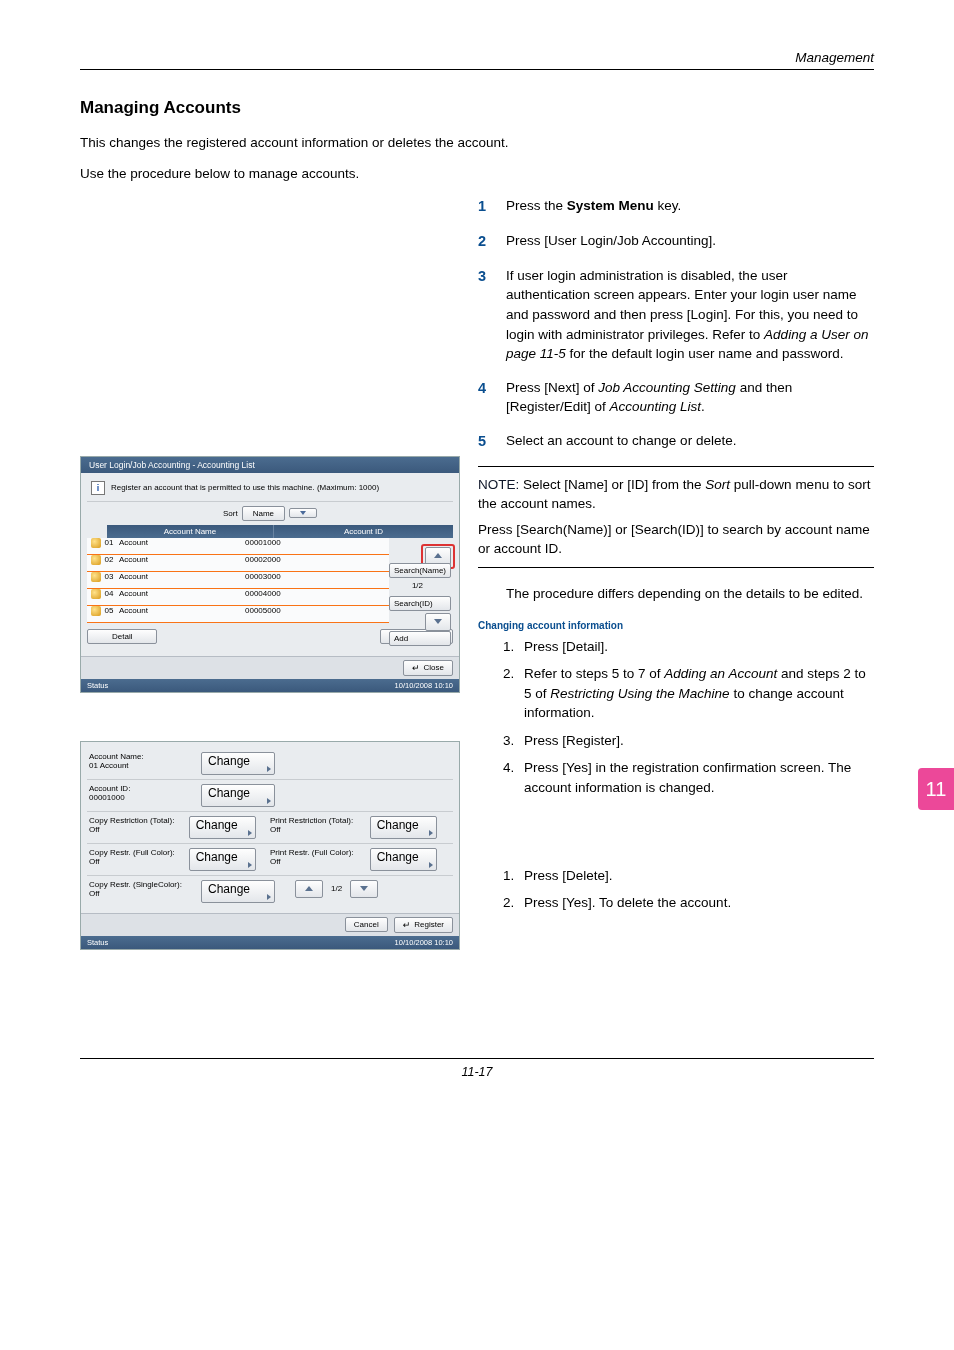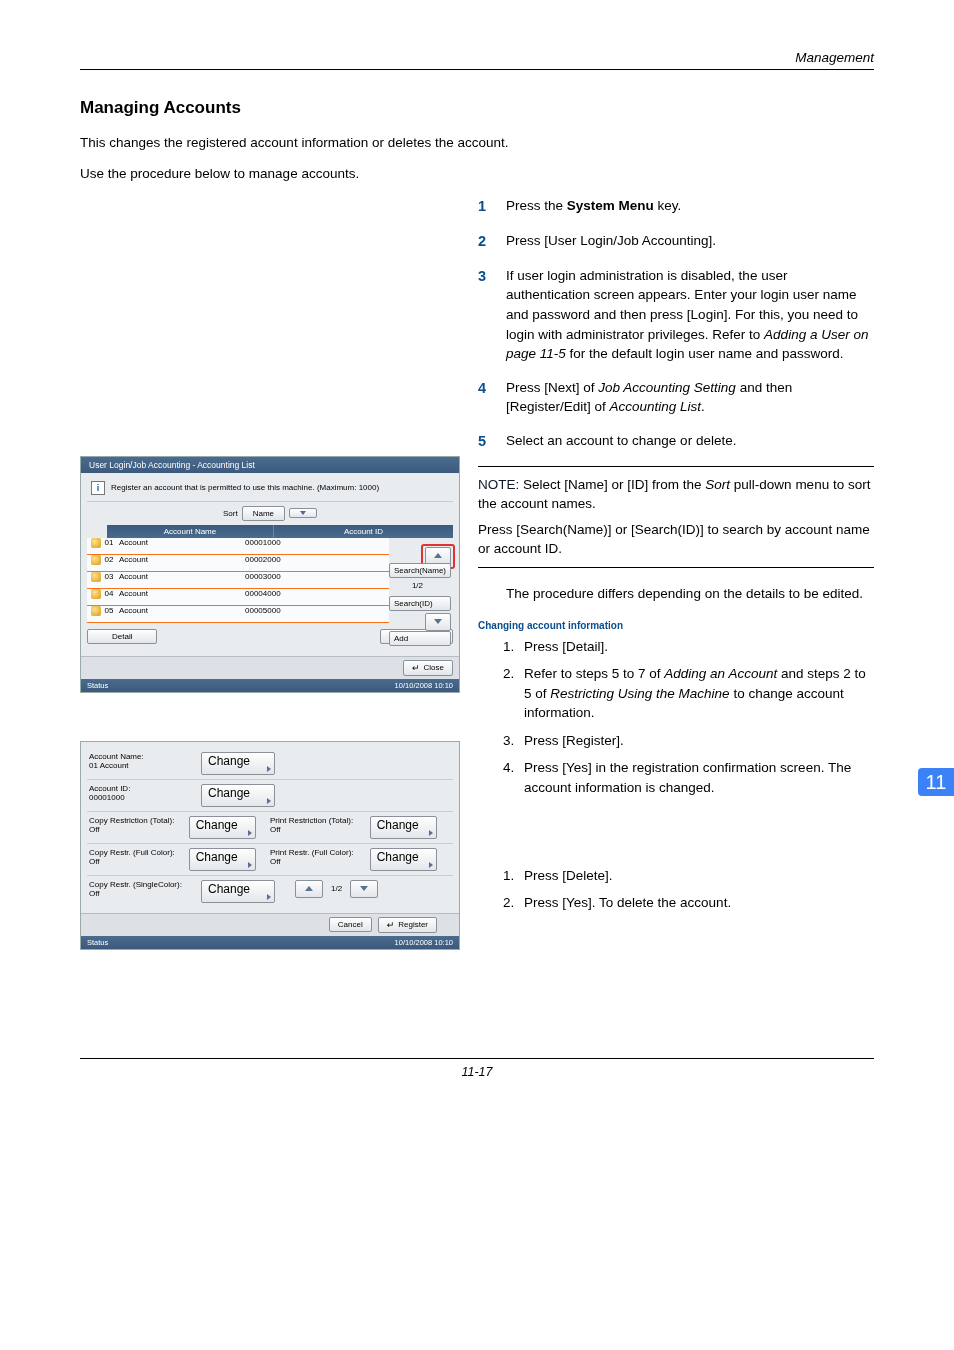--- a/index.html
+++ b/index.html
@@ -59,24 +59,24 @@
     font-style: italic;
     font-size: 12.5px;
     border-top: 1px solid #000;
     padding-top: 6px;
     margin-top: 60px;
   }
   .chapter-tab {
     position: absolute;
     right: 0;
     top: 768px;
-    background: #3b82f6;
+    background: #ec4899;
     color: #fff;
     width: 36px;
-    height: 28px;
+    height: 42px;
     font-size: 20px;
     display: flex;
     align-items: center;
     justify-content: center;
     border-radius: 4px 0 0 4px;
   }
 
   
   .panel {
     width: 378px;
@@ -189,21 +189,21 @@
   }
   .dchange::after {
     content: ""; position: absolute; right: 3px; bottom: 2px;
     width: 0; height: 0; border-top: 3px solid transparent; border-bottom: 3px solid transparent;
     border-left: 4px solid #5a718f;
   }
   .nav-block { display: flex; align-items: center; gap: 8px; margin-left: 6px; }
   .nav-block .arrow-cell { position: static; width: 26px; height: 16px; }
   .panel-footer2 {
     background: #dde1e6; border-top: 1px solid #b6bcc4;
-    padding: 3px 22px; display: flex; justify-content: flex-end; align-items: center; gap: 6px;
+    padding: 3px 6px; display: flex; justify-content: flex-end; align-items: center; gap: 6px;
   }
 </style>
 </head>
 <body>
 
 <div class="page">
   <div class="header-line">Management</div>
 
   <h2 class="section-title">Managing Accounts</h2>
 

